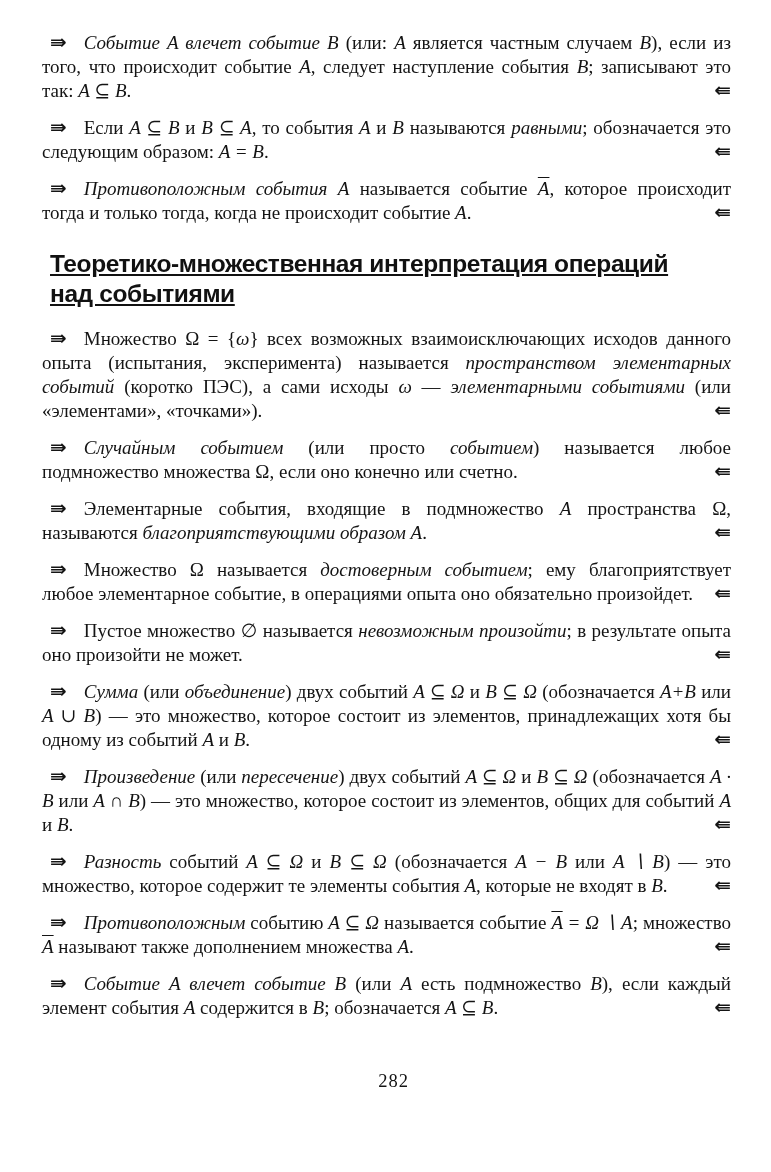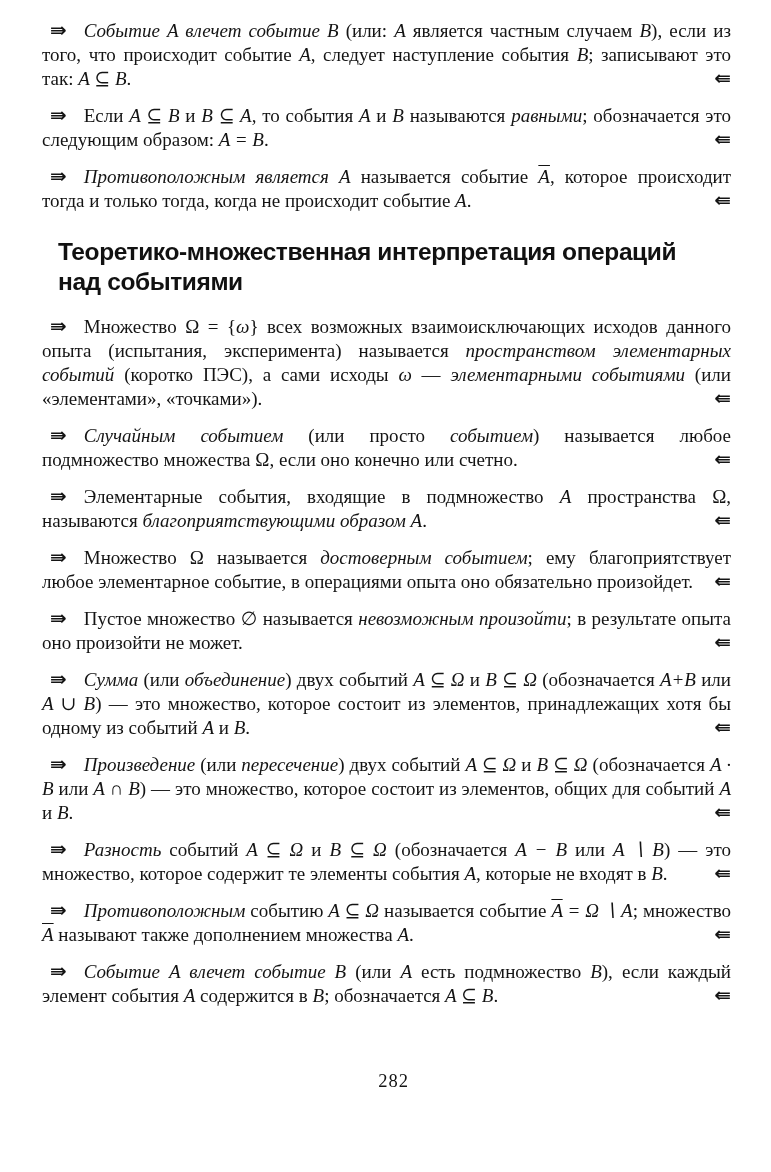--- a/index.html
+++ b/index.html
@@ -10,21 +10,21 @@
   .page {
     position: relative;
     width: 771px;
     height: 1137px;
     box-sizing: border-box;
     background: #ffffff;
     color: #141414;
     font-family: "Liberation Serif", "DejaVu Serif", serif;
     font-size: 19px;
     line-height: 24px;
-    padding: 18px 40px 0 42px;
+    padding: 30px 40px 0 42px;
     overflow: hidden;
   }
   .content p {
     margin: 0 0 12px 0;
     text-align: justify;
   }
   
   p.def {
     position: relative;
     text-indent: 8px;
@@ -47,44 +47,45 @@
     bottom: 1px;
     background: #ffffff;
     padding-left: 6px;
   }
   h1.section {
     font-family: "Liberation Sans", sans-serif;
     font-weight: bold;
     font-size: 24.5px;
     line-height: 30px;
     letter-spacing: -0.4px;
-    margin: 24px 0 17px 16px;
+    margin: 24px 0 17px 8px;
     white-space: pre-line;
     color: #111111;
+    text-decoration: underline;
   }
   .it { font-style: italic; }
   .ov { text-decoration: overline; }
   .page-number {
     position: absolute;
     left: 16px;
     right: 0;
     bottom: 44px;
     text-align: center;
     font-size: 18.5px;
     letter-spacing: 1px;
   }
 </style>
 </head>
 <body>
 
 <div class="page">
   <main class="content" id="content">
       <p class="def"><span class="marker start">⇛</span><span class="it">Событие A влечет событие B</span><span> (или: </span><span class="it">A</span><span> является частным случаем </span><span class="it">B</span><span>), если из того, что происходит событие </span><span class="it">A</span><span>, следует наступление события </span><span class="it">B</span><span>; записывают это так: </span><span class="it">A ⊆ B</span><span>.</span><span class="marker end">⇚</span></p>
       <p class="def"><span class="marker start">⇛</span><span>Если </span><span class="it">A ⊆ B</span><span> и </span><span class="it">B ⊆ A</span><span>, то события </span><span class="it">A</span><span> и </span><span class="it">B</span><span> называются </span><span class="it">равными</span><span>; обозначается это следующим образом: </span><span class="it">A = B</span><span>.</span><span class="marker end">⇚</span></p>
-      <p class="def"><span class="marker start">⇛</span><span class="it">Противоположным является A</span><span> называется событие </span><span class="it ov">A</span><span>, которое происходит тогда и только тогда, когда не происходит событие </span><span class="it">A</span><span>.</span><span class="marker end">⇚</span></p>
+      <p class="def"><span class="marker start">⇛</span><span class="it">Противоположным события A</span><span> называется событие </span><span class="it ov">A</span><span>, которое происходит тогда и только тогда, когда не происходит событие </span><span class="it">A</span><span>.</span><span class="marker end">⇚</span></p>
       <h1 class="section">Теоретико-множественная интерпретация операций
 над событиями</h1>
       <p class="def"><span class="marker start">⇛</span><span>Множество Ω = {</span><span class="it">ω</span><span>} всех возможных взаимоисключающих исходов данного опыта (испытания, эксперимента) называется </span><span class="it">пространством элементарных событий</span><span> (коротко ПЭС), а сами исходы </span><span class="it">ω</span><span> — </span><span class="it">элементарными событиями</span><span> (или «элементами», «точками»).</span><span class="marker end">⇚</span></p>
       <p class="def"><span class="marker start">⇛</span><span class="it">Случайным событием</span><span> (или просто </span><span class="it">событием</span><span>) называется любое подмножество множества Ω, если оно конечно или счетно.</span><span class="marker end">⇚</span></p>
       <p class="def"><span class="marker start">⇛</span><span>Элементарные события, входящие в подмножество </span><span class="it">A</span><span> пространства Ω, называются </span><span class="it">благоприятствующими образом A</span><span>.</span><span class="marker end">⇚</span></p>
       <p class="def"><span class="marker start">⇛</span><span>Множество Ω называется </span><span class="it">достоверным событием</span><span>; ему благоприятствует любое элементарное событие, в операциями опыта оно обязательно произойдет.</span><span class="marker end">⇚</span></p>
       <p class="def"><span class="marker start">⇛</span><span>Пустое множество ∅ называется </span><span class="it">невозможным произойти</span><span>; в результате опыта оно произойти не может.</span><span class="marker end">⇚</span></p>
       <p class="def"><span class="marker start">⇛</span><span class="it">Сумма</span><span> (или </span><span class="it">объединение</span><span>) двух событий </span><span class="it">A ⊆ Ω</span><span> и </span><span class="it">B ⊆ Ω</span><span> (обозначается </span><span class="it">A+B</span><span> или </span><span class="it">A ∪ B</span><span>) — это множество, которое состоит из элементов, принадлежащих хотя бы одному из событий </span><span class="it">A</span><span> и </span><span class="it">B</span><span>.</span><span class="marker end">⇚</span></p>
       <p class="def"><span class="marker start">⇛</span><span class="it">Произведение</span><span> (или </span><span class="it">пересечение</span><span>) двух событий </span><span class="it">A ⊆ Ω</span><span> и </span><span class="it">B ⊆ Ω</span><span> (обозначается </span><span class="it">A · B</span><span> или </span><span class="it">A ∩ B</span><span>) — это множество, которое состоит из элементов, общих для событий </span><span class="it">A</span><span> и </span><span class="it">B</span><span>.</span><span class="marker end">⇚</span></p>
       <p class="def"><span class="marker start">⇛</span><span class="it">Разность</span><span> событий </span><span class="it">A ⊆ Ω</span><span> и </span><span class="it">B ⊆ Ω</span><span> (обозначается </span><span class="it">A − B</span><span> или </span><span class="it">A ∖ B</span><span>) — это множество, которое содержит те элементы события </span><span class="it">A</span><span>, которые не входят в </span><span class="it">B</span><span>.</span><span class="marker end">⇚</span></p>

